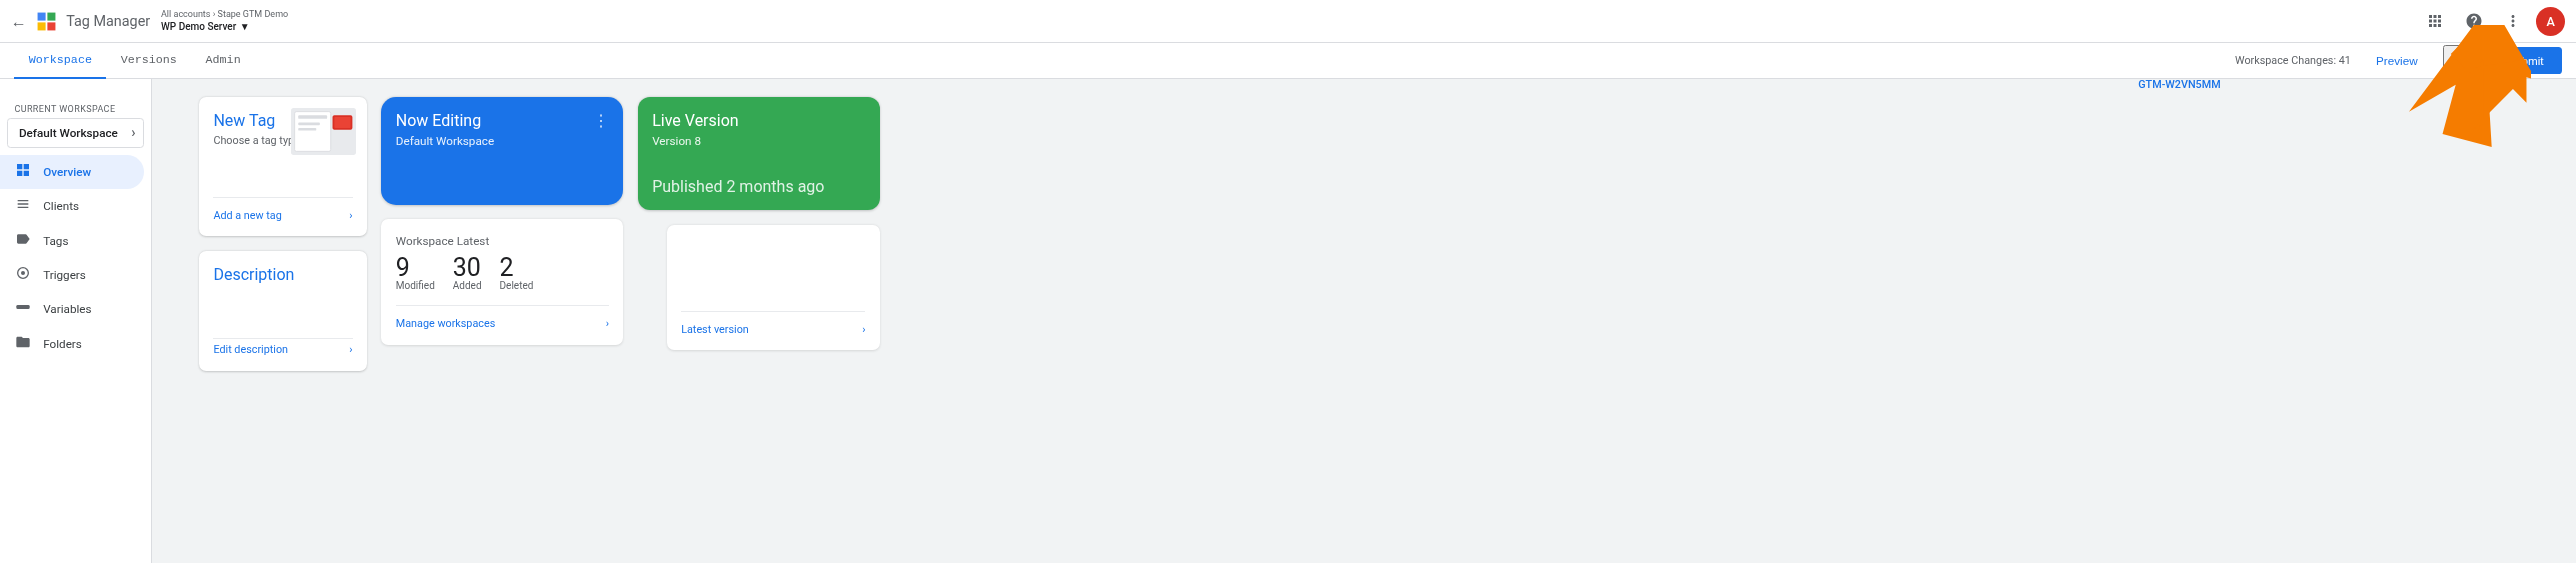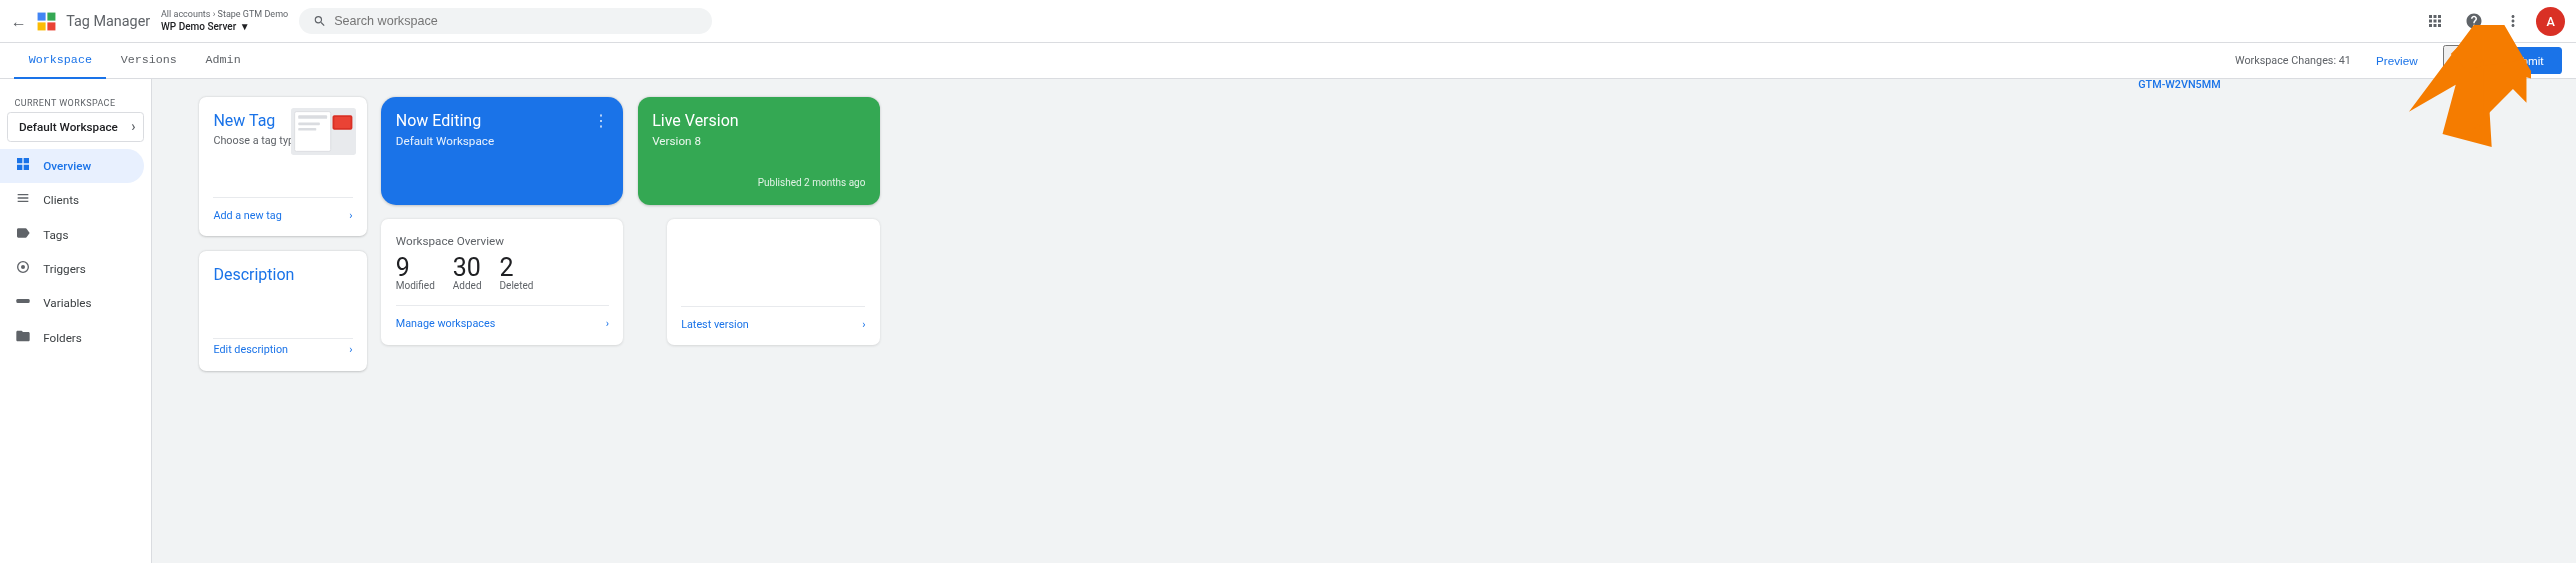--- a/index.html
+++ b/index.html
@@ -188,21 +188,21 @@
     .main-layout {
       display: flex;
       height: calc(100vh - 79px);
     }
 
     
     .sidebar {
       width: 152px;
       background: #fff;
       border-right: 0.9px solid #dadce0;
-      padding-top: 12px;
+      padding-top: 18px;
       flex-shrink: 0;
     }
     .current-workspace-label {
       font-size: 9px;
       color: #5f6368;
       text-transform: uppercase;
       padding: 7.2px 14.4px 3.6px;
       letter-spacing: 0.4px;
     }
     .workspace-selector {
@@ -406,24 +406,23 @@
     .live-version-title {
       font-size: 16px;
       font-weight: 400;
     }
     .live-version-subtitle {
       font-size: 11.7px;
       opacity: 0.9;
       margin-top: 3.6px;
     }
     .live-version-published {
-      font-size: 10px;
+      font-size: 16px;
       opacity: 0.85;
       margin-top: auto;
-      text-align: right;
     }
 
     .latest-version-card {
       background: #fff;
       border-radius: 7.2px;
       box-shadow: 0 0.9px 2.7px rgba(0,0,0,0.12);
       padding: 14.4px;
     }
     .latest-version-link {
       display: flex;
@@ -476,26 +475,20 @@
   </div>
 
   <div class="breadcrumb-area">
     <span class="breadcrumb-top">All accounts › Stape GTM Demo</span>
     <div class="breadcrumb-account">
       <span>WP Demo Server</span>
       <span>▼</span>
     </div>
   </div>
 
-  <div class="search-bar">
-    <svg width="14.4" height="14.4" viewBox="0 0 24 24" fill="#5f6368">
-      <path d="M15.5 14h-.79l-.28-.27A6.471 6.471 0 0 0 16 9.5 6.5 6.5 0 1 0 9.5 16c1.61 0 3.09-.59 4.23-1.57l.27.28v.79l5 4.99L20.49 19l-4.99-5zm-6 0C7.01 14 5 11.99 5 9.5S7.01 5 9.5 5 14 7.01 14 9.5 11.99 14 9.5 14z"></path>
-    </svg>
-    <input type="text" placeholder="Search workspace" style="">
-  </div>
 
   <div class="top-bar-actions">
     <button class="icon-btn">
       <svg width="18" height="18" viewBox="0 0 24 24" fill="#5f6368">
         <path d="M4 8h4V4H4v4zm6 12h4v-4h-4v4zm-6 0h4v-4H4v4zm0-6h4v-4H4v4zm6 0h4v-4h-4v4zm6-10v4h4V4h-4zm-6 4h4V4h-4v4zm6 6h4v-4h-4v4zm0 6h4v-4h-4v4z"></path>
       </svg>
     </button>
     <button class="icon-btn">
       <svg width="18" height="18" viewBox="0 0 24 24" fill="#5f6368">
         <path d="M12 2C6.48 2 2 6.48 2 12s4.48 10 10 10 10-4.48 10-10S17.52 2 12 2zm1 17h-2v-2h2v2zm2.07-7.75l-.9.92C13.45 12.9 13 13.5 13 15h-2v-.5c0-1.1.45-2.1 1.17-2.83l1.24-1.26c.37-.36.59-.86.59-1.41 0-1.1-.9-2-2-2s-2 .9-2 2H8c0-2.21 1.79-4 4-4s4 1.79 4 4c0 .88-.36 1.68-.93 2.25z"></path>
@@ -635,21 +628,21 @@
           <div class="now-editing-header">
             <div>
               <div class="now-editing-title">Now Editing</div>
               <div class="now-editing-subtitle">Default Workspace</div>
             </div>
             <span class="three-dot-btn">⋮</span>
           </div>
         </div>
 
         <div class="workspace-changes-card">
-          <div class="wc-title">Workspace Overview</div>
+          <div class="wc-title">Workspace Latest</div>
           <div class="wc-stats">
             <div class="wc-stat-item">
               <span class="wc-stat-value">9</span>
               <span class="wc-stat-label">Modified</span>
             </div>
             <div class="wc-stat-item">
               <span class="wc-stat-value">30</span>
               <span class="wc-stat-label">Added</span>
             </div>
             <div class="wc-stat-item">

